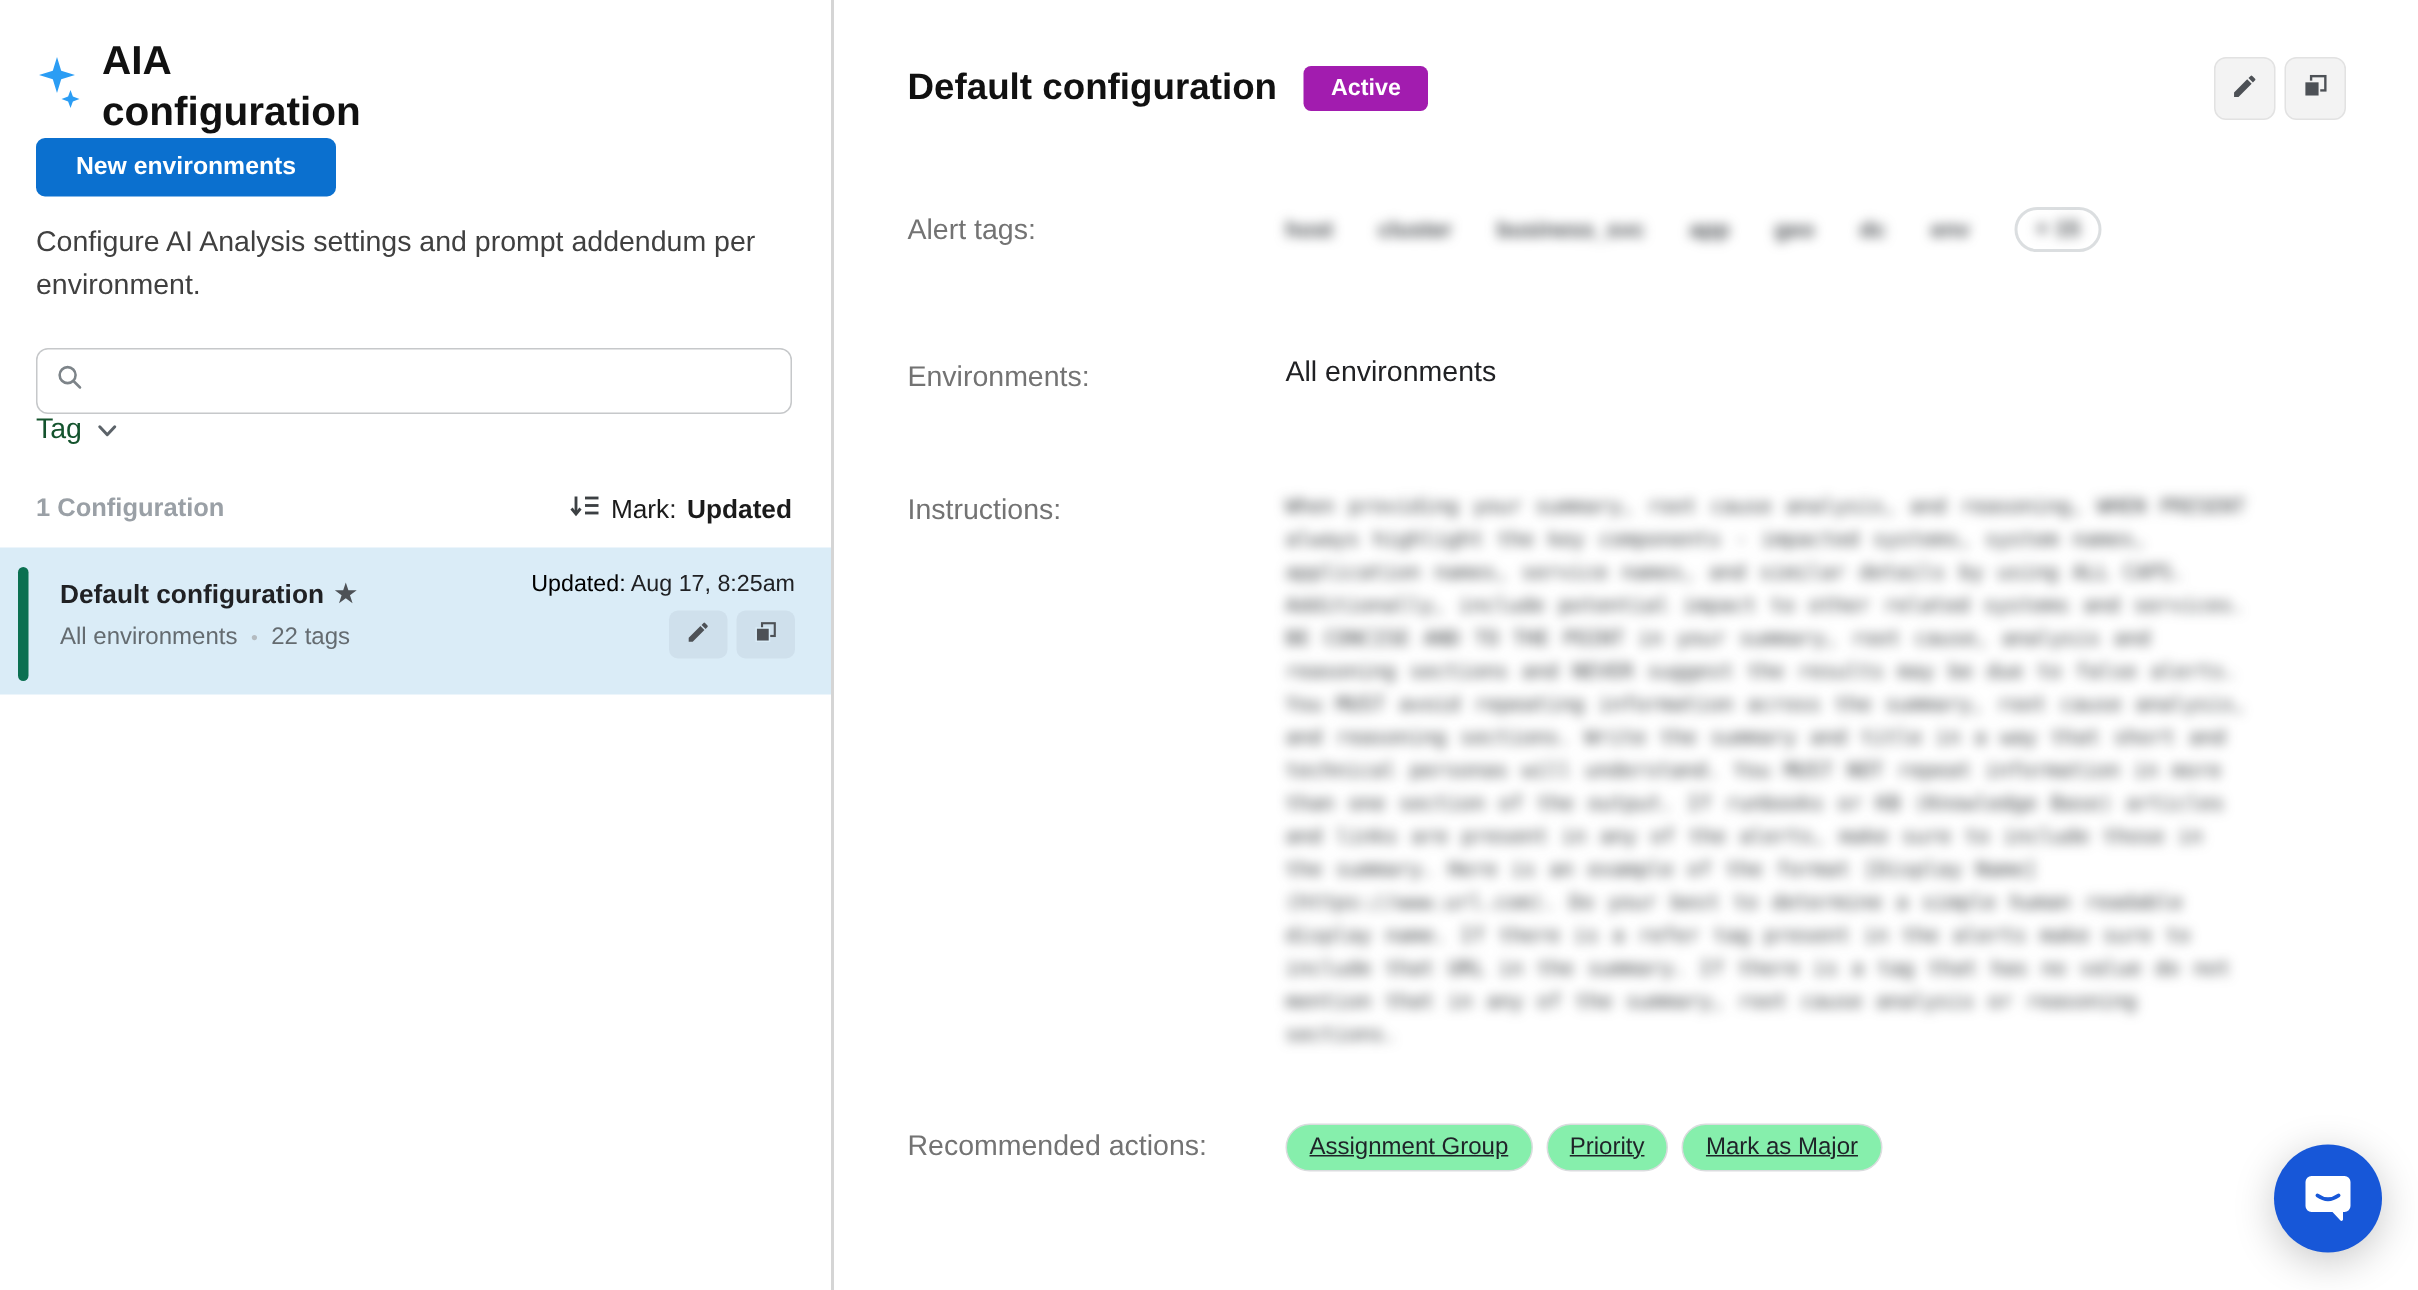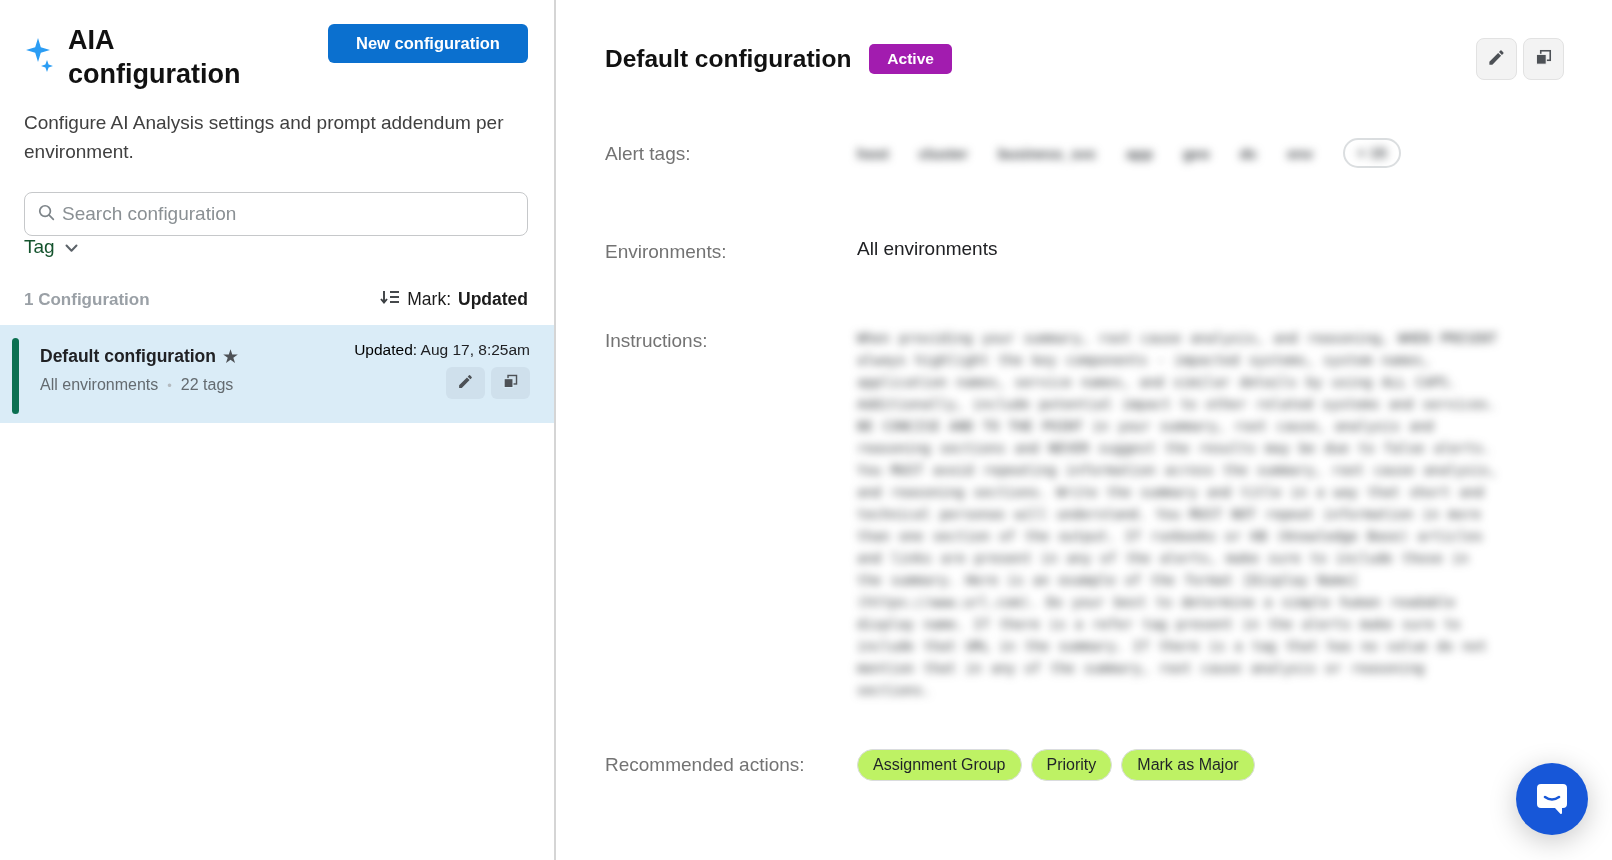--- a/index.html
+++ b/index.html
@@ -3,21 +3,21 @@
 <meta charset="utf-8">
 <style>
   * { margin:0; padding:0; box-sizing:border-box; }
   html,body { width:1612px; height:860px; overflow:hidden; background:#fff;
     font-family:"Liberation Sans", sans-serif; color:#202124; }
   .app { display:flex; width:1612px; height:860px; position:relative; }
 
   
   .sidebar { width:556px; flex:0 0 556px; border-right:2px solid #d5d5d5; padding-top:24px; position:relative; }
   .sb-pad { padding-left:24px; padding-right:26px; }
-  .sb-header { display:flex; align-items:flex-start; justify-content:space-between; }
+  .sb-header { display:flex; align-items:flex-start; justify-content:space-between;flex-direction:column; }
   .sb-title-wrap { display:flex; align-items:flex-start; gap:10px; }
   .sparkles { margin-top:12px; flex:0 0 34px; }
   .sb-title { font-size:27px; font-weight:bold; line-height:1.25; color:#111; width:200px; }
   .new-config-btn { background:#0b70cf; color:#fff; font-weight:bold; font-size:16.5px; line-height:1.3;
     border:none; border-radius:6px; padding:9px 18px; width:200px; text-align:center; cursor:pointer; }
   .sb-desc { margin-top:16px; font-size:19px; line-height:1.55; color:#404040; }
   .search-box { margin-top:26px; height:44px; border:1px solid #c6c8ca; border-radius:8px;
     display:flex; align-items:center; padding:0 12px; gap:6px; background:#fff; }
   .search-box input { border:none; outline:none; font-size:19px; color:#202124; width:100%;
     font-family:"Liberation Sans", sans-serif; }
@@ -66,22 +66,22 @@
 
   .tags-strip { display:flex; align-items:center; gap:30px; padding:4px 0; }
   .blur-tag { font-size:15px; font-weight:bold; color:#4a4e52; filter:blur(4px); white-space:nowrap; }
   .more-pill { border:2px solid rgba(190,194,198,0.55); border-radius:999px; padding:4px 12px; }
   .env-value { font-size:19px; color:#202124; }
 
   .instructions-blur { width:643px; font-family:"DejaVu Sans Mono", monospace; font-size:13.6px;
     line-height:22px; color:#3c4043; filter:blur(4px); word-spacing:1px; }
 
   .pill-list { display:flex; gap:9px; }
-  .action-pill { border:1px solid #dadcde; background:#bef264; border-radius:999px;
-    padding:6px 15px; font-size:16px; color:#1f2328; white-space:nowrap; cursor:default; }
+  .action-pill { border:1px solid #dadcde; background:#86efac; border-radius:999px;
+    padding:6px 15px; font-size:16px; color:#1f2328; white-space:nowrap; cursor:default;text-decoration:underline; }
 
   
   .chat-launcher { position:absolute; right:24px; bottom:25px; width:72px; height:72px; border-radius:50%;
     background:#1757d8; display:flex; align-items:center; justify-content:center; cursor:pointer;
     box-shadow:0 6px 28px rgba(0,0,0,0.22); border:none; }
 </style>
 </head>
 <body>
 
 <div class="app">
@@ -91,34 +91,33 @@
     <div class="sb-pad sb-header">
       <div class="sb-title-wrap">
         <span class="sparkles">
           <svg width="34" height="40" viewBox="0 0 34 40">
             <path d="M14 2 L16.8 11.2 L26 14 L16.8 16.8 L14 26 L11.2 16.8 L2 14 L11.2 11.2 Z" fill="#2b9df4"></path>
             <path d="M23 24 L24.6 28.4 L29 30 L24.6 31.6 L23 36 L21.4 31.6 L17 30 L21.4 28.4 Z" fill="#2b9df4"></path>
           </svg>
         </span>
         <h1 class="sb-title">AIA configuration</h1>
       </div>
-      <button class="new-config-btn">New configuration</button>
+      <button class="new-config-btn">New environments</button>
     </div>
 
     <p class="sb-pad sb-desc">Configure AI Analysis settings and prompt addendum per environment.</p>
 
     <div class="sb-pad">
       <div class="search-box">
         <span>
           <svg width="19" height="19" viewBox="0 0 20 20">
             <circle cx="8.5" cy="8.5" r="5.6" fill="none" stroke="#7d8489" stroke-width="1.8"></circle>
             <line x1="12.8" y1="12.8" x2="17.2" y2="17.2" stroke="#7d8489" stroke-width="1.8" stroke-linecap="round"></line>
           </svg>
         </span>
-        <input type="text" placeholder="Search configuration" style="">
       </div>
 
       <div class="tag-filter">
         <span>Tag</span>
         <span>
           <svg width="13" height="9" viewBox="0 0 13 9">
             <polyline points="1.5,1.5 6.5,6.8 11.5,1.5" fill="none" stroke="#5c6369" stroke-width="2" stroke-linecap="round" stroke-linejoin="round"></polyline>
           </svg>
         </span>
       </div>

